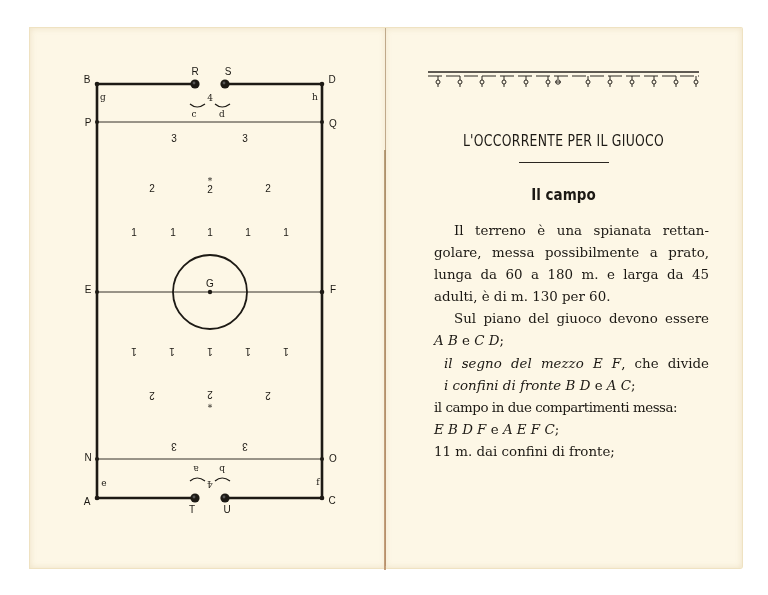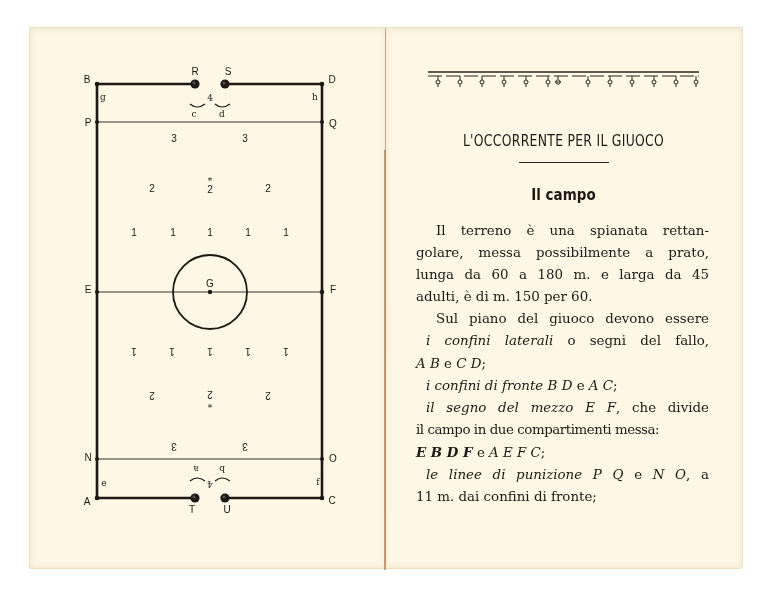--- a/index.html
+++ b/index.html
@@ -33,21 +33,21 @@
   .title-rule { position: absolute; left: 519px; top: 162px; width: 90px; height: 1px; background: #2a2620; }
   .subtitle {
     position: absolute; left: 385px; width: 357px; top: 186px; text-align: center;
     font-family: "DejaVu Sans", sans-serif; font-weight: bold; font-size: 15px; color: #1c1914;
     transform: scaleX(0.9);
   }
   .body-text {
     position: absolute; left: 416px; top: 220px; width: 293px;
     font-family: "DejaVu Serif", serif; font-size: 13.4px; line-height: 22.1px; color: #1c1914;
   }
-  .body-text .line { display: block; white-space: nowrap; }
+  .body-text .line { display: block; white-space: nowrap; margin-left: 18px; }
   .body-text .line.just { text-align: justify; text-align-last: justify; white-space: normal; }
   .it { font-style: italic; }
 </style>
 </head>
 <body>
 
 <div class="page page-left"></div>
 <div class="page page-right"></div>
 <div class="spine"></div>
 <div class="spine-dark"></div>
@@ -186,28 +186,26 @@
 </svg>
 
 <div class="title">L'OCCORRENTE PER IL GIUOCO</div>
 <div class="title-rule"></div>
 <div class="subtitle">Il campo</div>
 
 <div class="body-text">
   <span class="line just" style="padding-left:20px">Il terreno è una spianata rettan-</span>
   <span class="line just">golare, messa possibilmente a prato,</span>
   <span class="line just">lunga da 60 a 180 m. e larga da 45</span>
-  <span class="line">adulti, è di m. 150 per 60.</span>
+  <span class="line">adulti, è di m. 130 per 60.</span>
 
   <span class="line just" style="padding-left:20px">Sul piano del giuoco devono essere</span>
 
-  <span class="line just" style="padding-left:10px"><span class="it">i confini laterali</span><span> o segni del fallo,</span></span>
   <span class="line"><span class="it">A B</span><span> e </span><span class="it">C D</span><span>;</span></span>
 
+  <span class="line just" style="padding-left:10px"><span class="it">il segno del mezzo E F</span><span>, che divide</span></span>
+
   <span class="line" style="padding-left:10px"><span class="it">i confini di fronte B D</span><span> e </span><span class="it">A C</span><span>;</span></span>
-
-  <span class="line just" style="padding-left:10px"><span class="it">il segno del mezzo E F</span><span>, che divide</span></span>
   <span class="line" style="letter-spacing:-0.45px">il campo in due compartimenti messa:</span>
-  <span class="line"><span class="it" style="font-weight:bold">E B D F</span><span> e </span><span class="it">A E F C</span><span>;</span></span>
-
-  <span class="line just" style="padding-left:10px"><span class="it">le linee di punizione P Q</span><span> e </span><span class="it">N O</span><span>, a</span></span>
+  <span class="line"><span class="it" style="font-weight:normal">E B D F</span><span> e </span><span class="it">A E F C</span><span>;</span></span>
+
   <span class="line">11 m. dai confini di fronte;</span>
 </div>
 
 </body></html>

